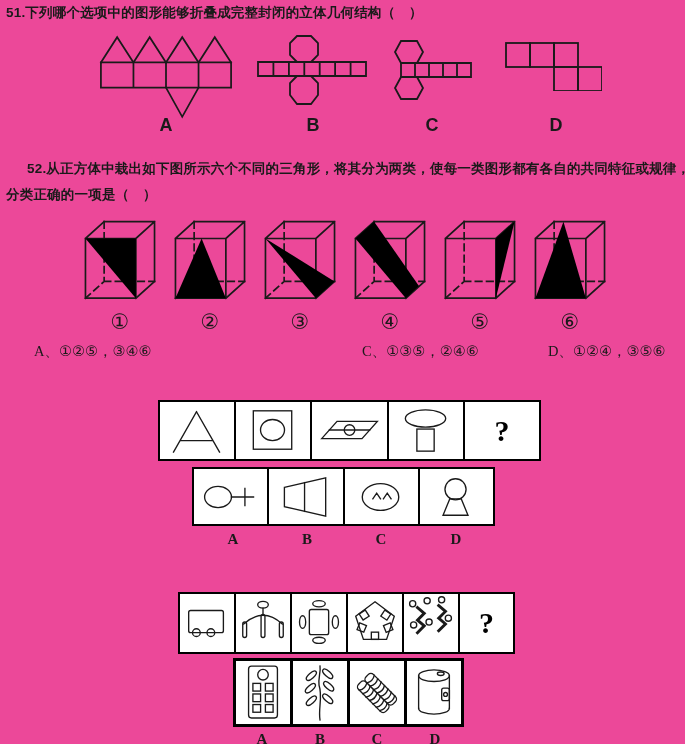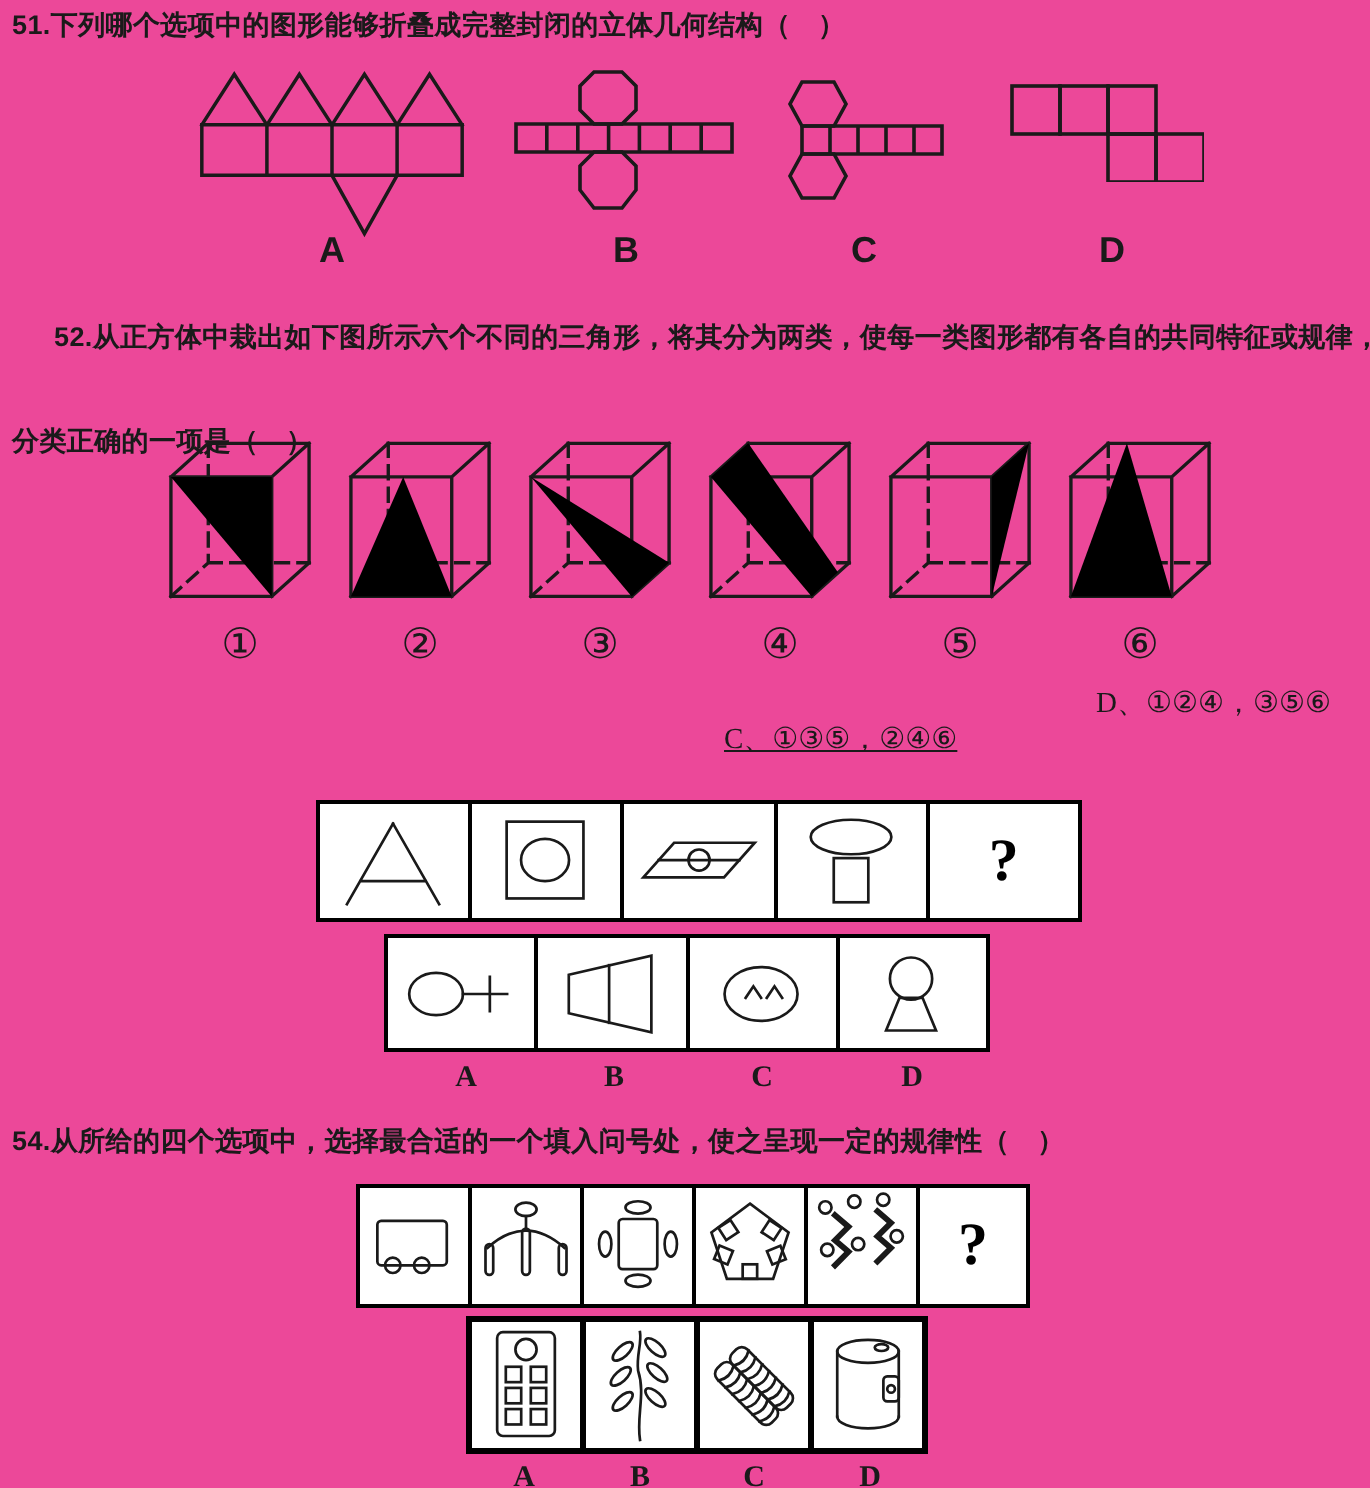--- a/index.html
+++ b/index.html
@@ -64,21 +64,21 @@
       <rect x="74" y="26" width="24" height="24"></rect>
     </g>
   </svg>
 
   <span class="figlabel lab51" style="left:166px;top:115px;">A</span>
   <span class="figlabel lab51" style="left:313px;top:115px;">B</span>
   <span class="figlabel lab51" style="left:432px;top:115px;">C</span>
   <span class="figlabel lab51" style="left:556px;top:115px;">D</span>
 
   <div class="qtext" style="left:6px;top:160px;margin-left:21px;">52.从正方体中栽出如下图所示六个不同的三角形，将其分为两类，使每一类图形都有各自的共同特征或规律，</div>
-  <div class="qtext" style="left:6px;top:186px;margin-top:26px;">分类正确的一项是（　）</div>
+  <div class="qtext" style="left:6px;top:186px;">分类正确的一项是（　）</div>
 
   <svg class="cube" style="left:78px;" width="84" height="94" viewBox="0 0 90 100">
     <g class="ln">
         <path class="dash" d="M28,10 V74 M28,74 H82 M8,92 L28,74"></path>
     <path d="M8,28 H62 V92 H8 Z M28,10 H82 V74 M8,28 L28,10 M62,28 L82,10 M62,92 L82,74"></path>
       </g>
     <polygon class="blk" points="8,28 62,28 62,92"></polygon>
   </svg>
 
   <svg class="cube" style="left:168px;" width="84" height="94" viewBox="0 0 90 100">
@@ -121,21 +121,22 @@
     <polygon class="blk" points="8,92 62,92 38,10"></polygon>
   </svg>
 
   <span class="figlabel lab52" style="left:120px;top:310px;">①</span>
   <span class="figlabel lab52" style="left:210px;top:310px;">②</span>
   <span class="figlabel lab52" style="left:300px;top:310px;">③</span>
   <span class="figlabel lab52" style="left:390px;top:310px;">④</span>
   <span class="figlabel lab52" style="left:480px;top:310px;">⑤</span>
   <span class="figlabel lab52" style="left:570px;top:310px;">⑥</span>
 
-  <span class="opt52" style="left:362px;top:360px;text-decoration:underline;">C、①③⑤，②④⑥</span>
+  <span class="opt52" style="left:34px;top:342px;">A、①②⑤，③④⑥</span>
+  <span class="opt52" style="left:362px;top:342px;">C、①③⑤，②④⑥</span>
   <span class="opt52" style="left:548px;top:342px;">D、①②④，③⑤⑥</span>
 
 
   <div class="strip" style="left:158px;top:400px;width:383px;height:61px;">
     <div class="cell">
       <svg width="72" height="53" viewBox="0 0 75 55">
         <g class="ln thin">
             <path d="M37,8 L13,50 M37,8 L61,50 M20,38 H54"></path>
           </g>
       </svg>
@@ -202,21 +203,20 @@
             <polygon points="31,27 43,27 50,44 24,44"></polygon>
           </g>
       </svg>
     </div>
   </div>
   <span class="figlabel labserif" style="left:233px;top:531px;">A</span>
   <span class="figlabel labserif" style="left:307px;top:531px;">B</span>
   <span class="figlabel labserif" style="left:381px;top:531px;">C</span>
   <span class="figlabel labserif" style="left:456px;top:531px;">D</span>
 
-  <div class="qtext" style="left:6px;top:562px;">54.从所给的四个选项中，选择最合适的一个填入问号处，使之呈现一定的规律性（　）</div>
 
   <div class="strip" style="left:178px;top:592px;width:337px;height:62px;">
     <div class="cell">
       <svg width="54" height="56" viewBox="0 0 56 58">
         <g class="ln thin">
             <rect x="9" y="16" width="36" height="23" rx="2"></rect>
             <circle cx="17" cy="39" r="4"></circle>
             <circle cx="32" cy="39" r="4"></circle>
           </g>
       </svg>

